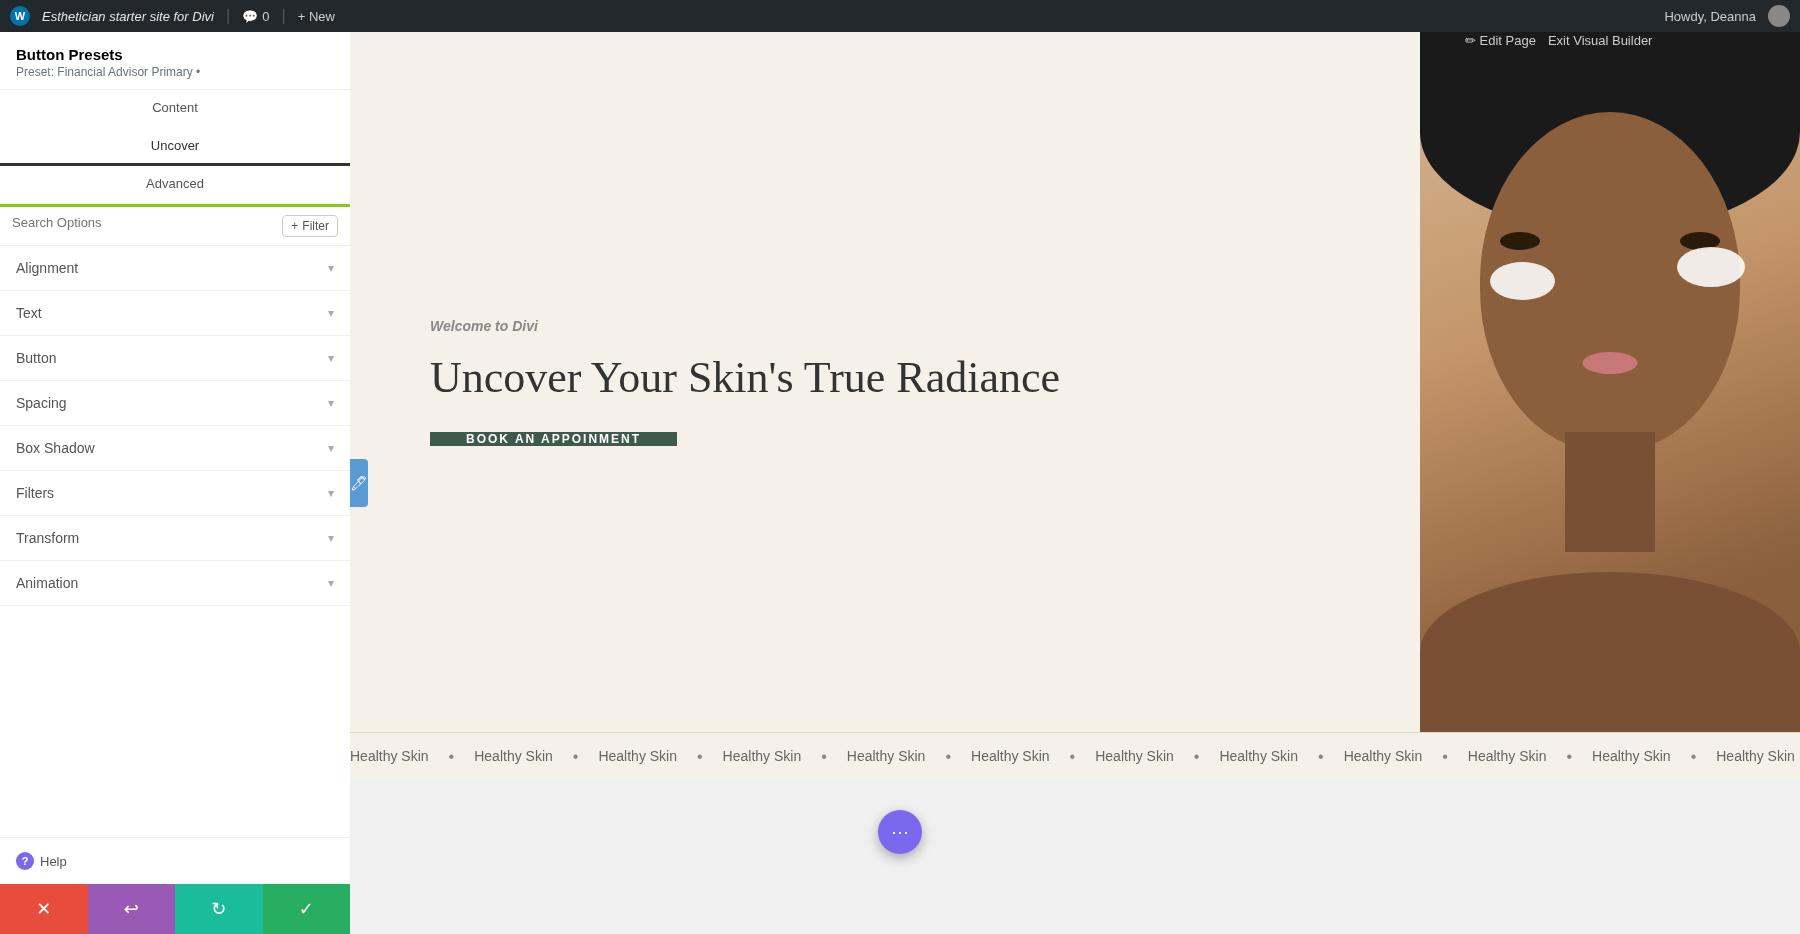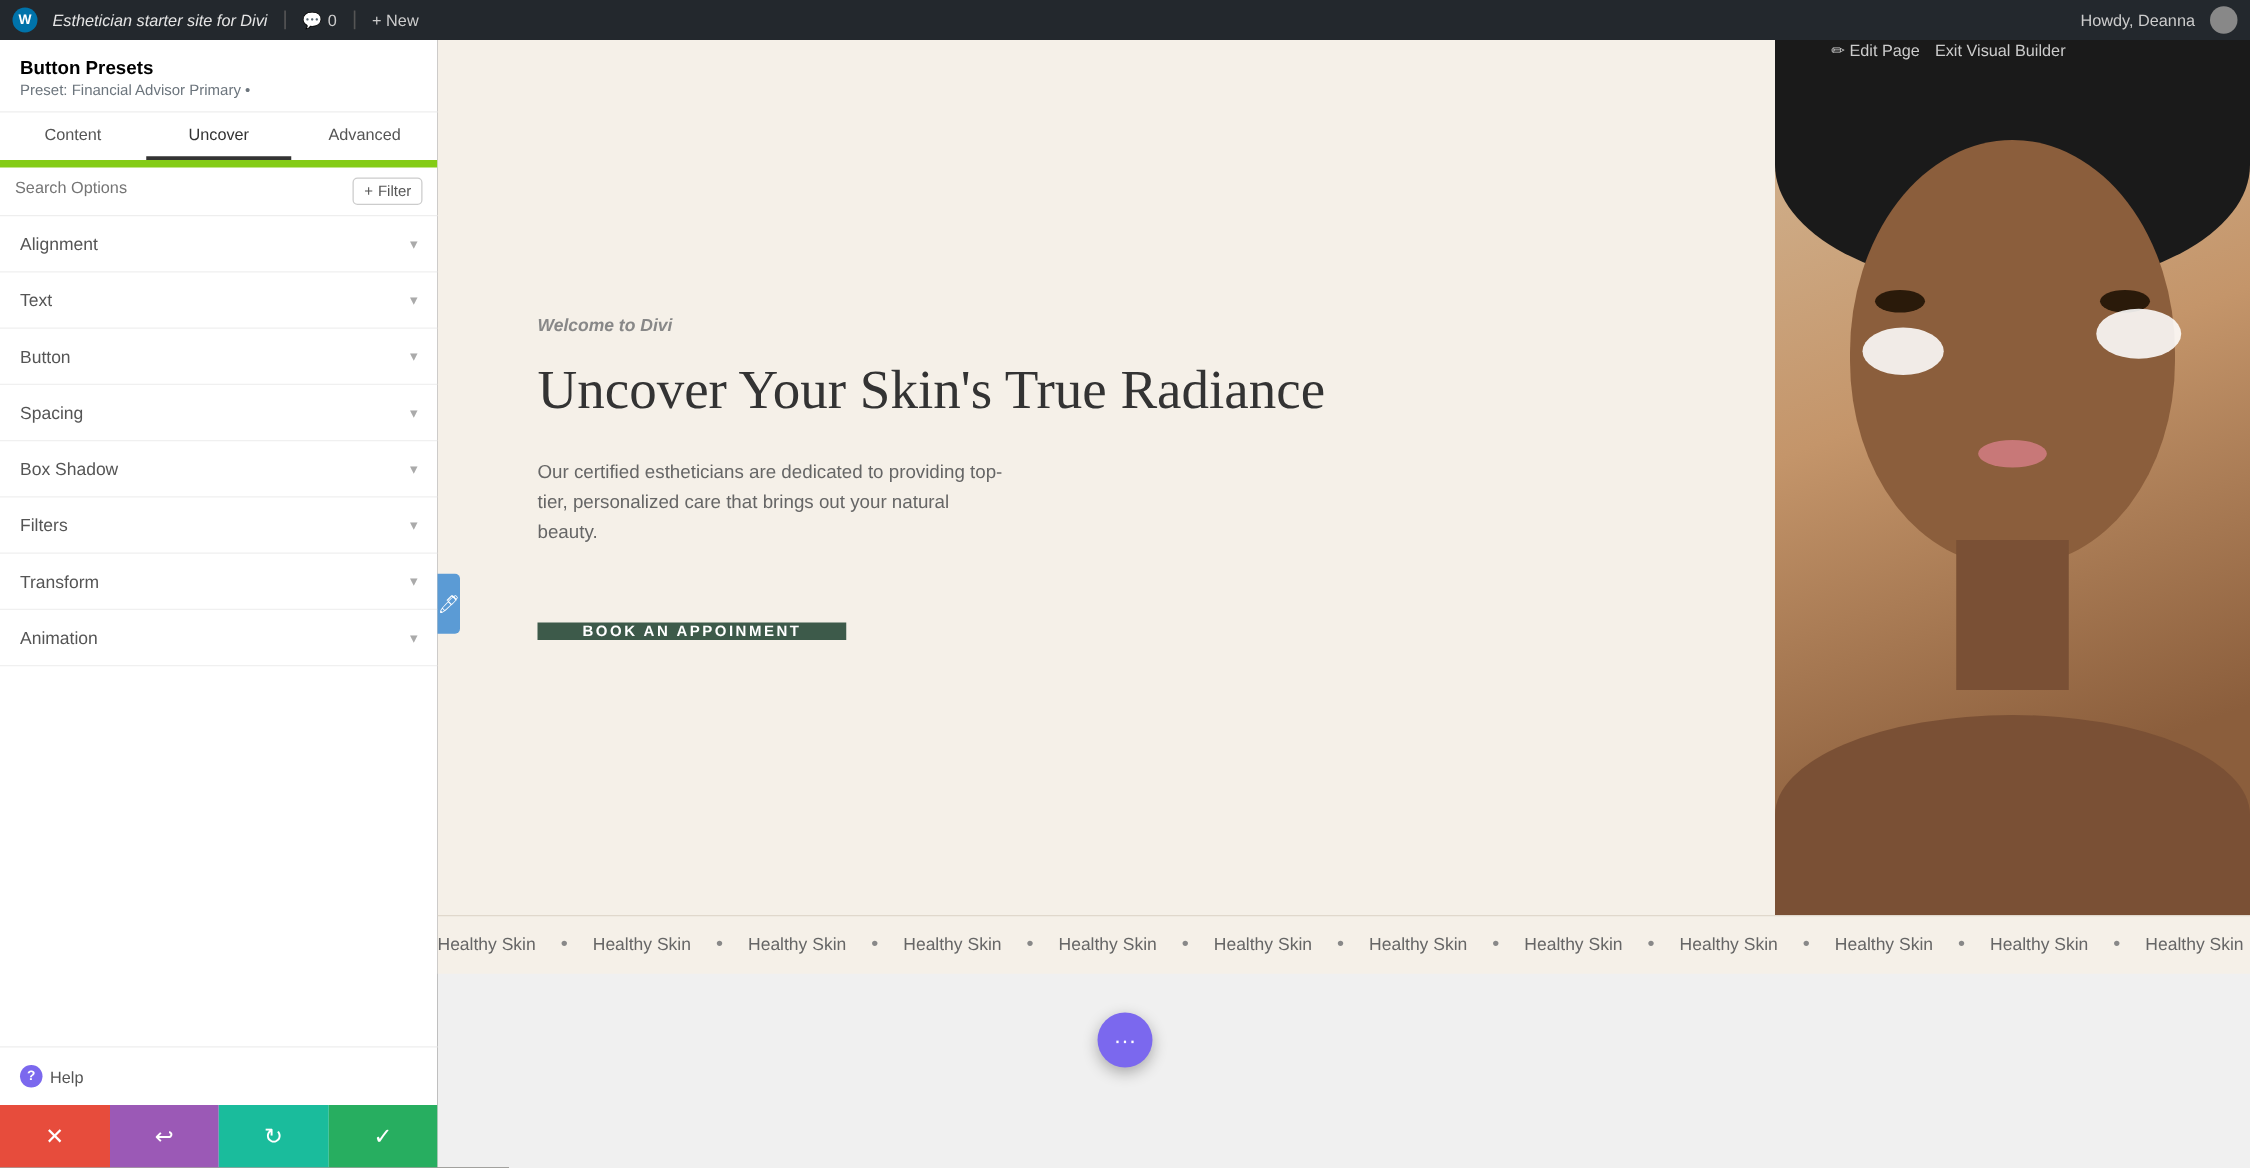--- a/index.html
+++ b/index.html
@@ -85,21 +85,22 @@
       font-size: 12px;
       color: #6c757d;
       margin-top: 2px;
     }
     .sidebar-subtitle span {
       color: #6c757d;
     }
 
     .sidebar-tabs {
       display: flex;
-      border-bottom: 6px solid #84cc16;
+      border-bottom: 3px solid #84cc16;
+      flex-direction: column;
     }
     .sidebar-tab {
       flex: 1;
       padding: 10px 0;
       text-align: center;
       font-size: 13px;
       color: #555;
       cursor: pointer;
       border-bottom: 3px solid transparent;
     }
@@ -426,21 +427,20 @@
       <span style="color:white; font-size:14px;">🖊</span>
     </div>
   </div>
 
   <div class="main-content">
 
     <div class="hero">
       <div class="hero-left">
         <div class="hero-welcome">Welcome to Divi</div>
         <h1 class="hero-title">Uncover Your Skin's True Radiance</h1>
-        <p class="hero-desc">Our certified estheticians are dedicated to providing top-tier, personalized care that brings out your natural beauty.</p>
         <button class="hero-btn">BOOK AN APPOINMENT</button>
       </div>
       <div class="hero-right">
         <div class="hero-image-placeholder">
 
           <div style="position:absolute; top:0; left:0; right:0; bottom:0; background: linear-gradient(160deg, #d4b896 0%, #c4956a 40%, #8B5E3C 80%);">
 
             <div style="position:absolute; top:0; left:0; right:0; height:200px; background: #1a1a1a; border-radius: 0 0 60% 60%;"></div>
 
             <div style="position:absolute; top:80px; left:50%; transform:translateX(-50%); width:260px; height:340px; background:#8B5E3C; border-radius:50% 50% 48% 48%;"></div>

